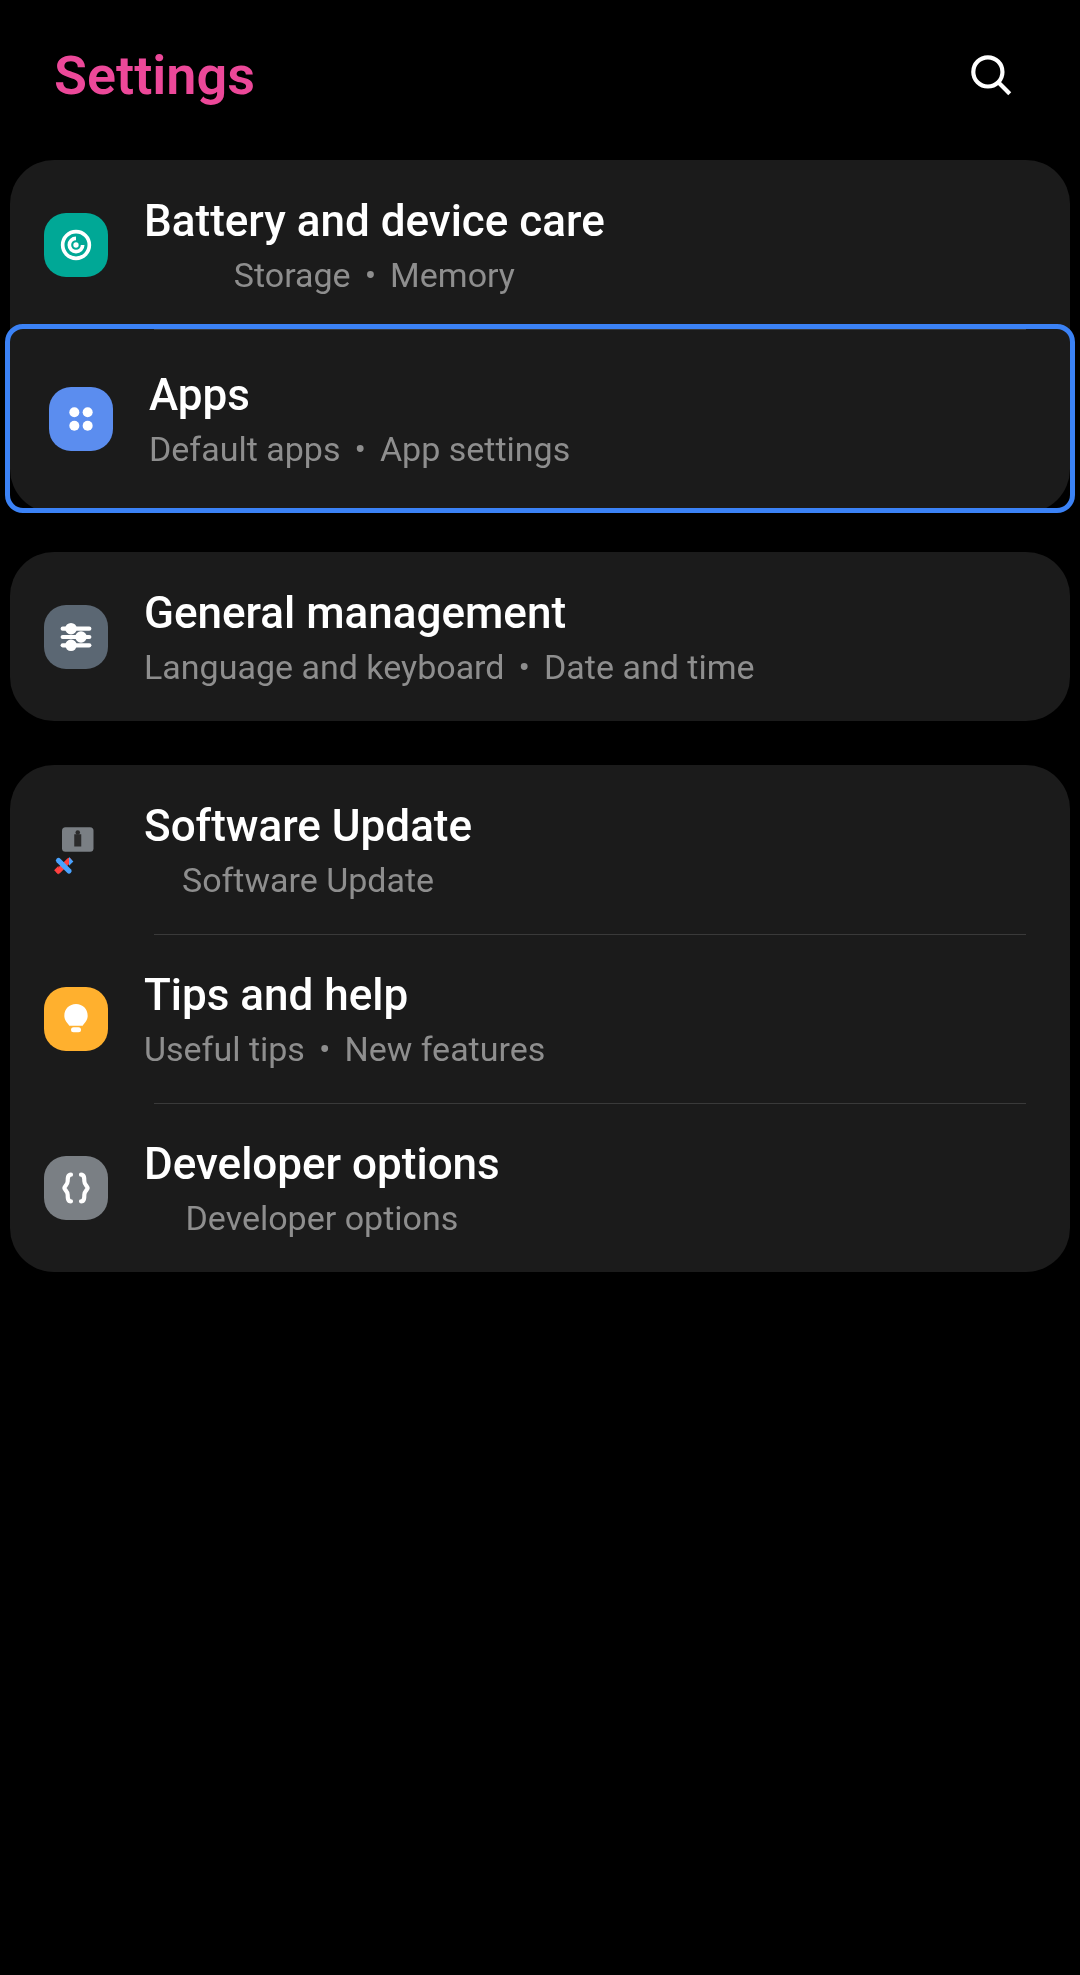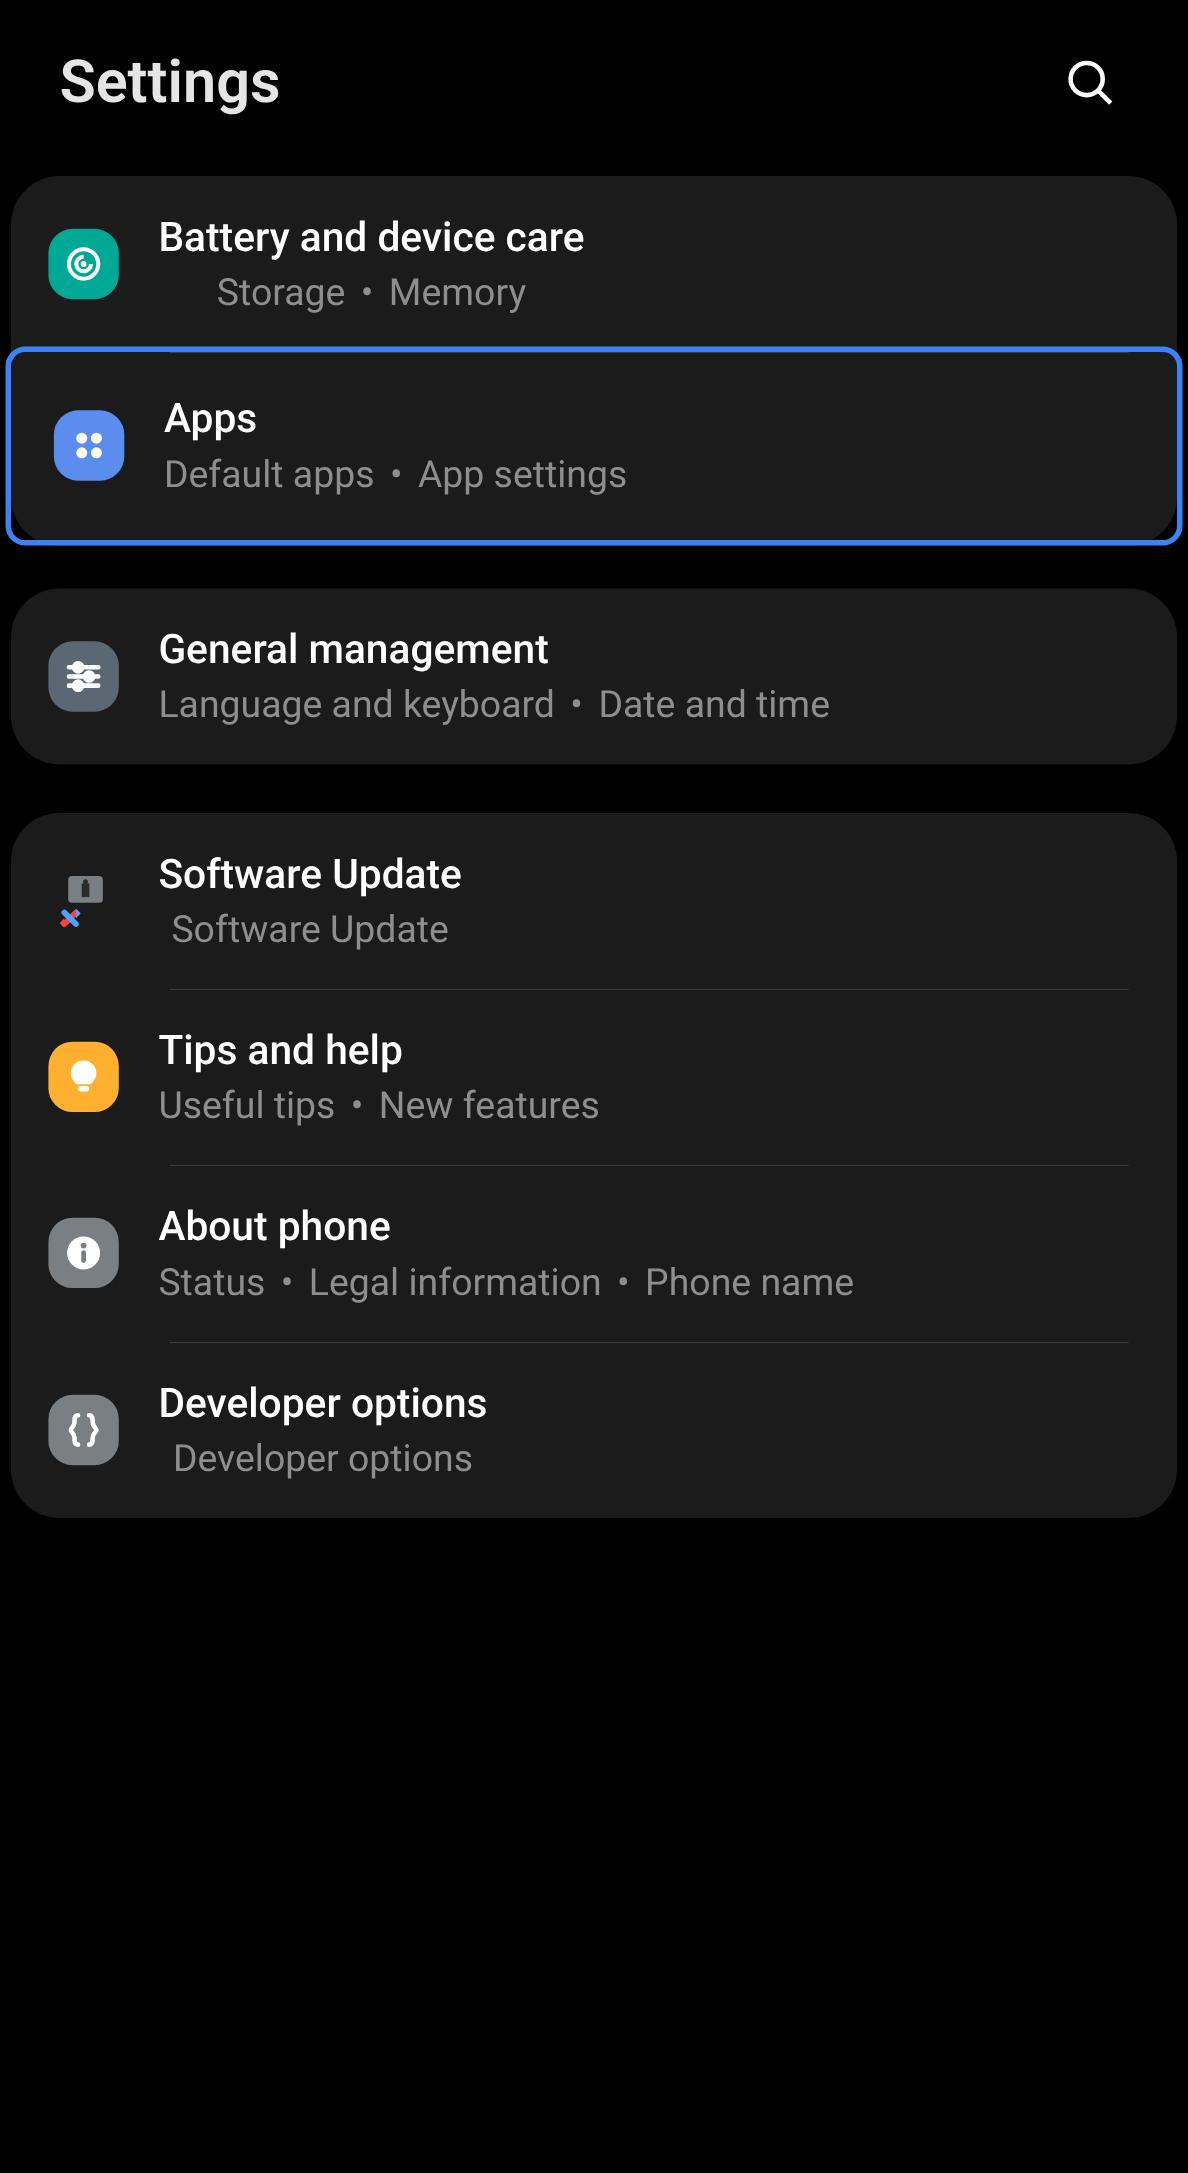--- a/index.html
+++ b/index.html
@@ -17,21 +17,21 @@
   }
   .header {
     display: flex;
     align-items: center;
     justify-content: space-between;
     padding: 40px 54px 50px 54px;
   }
   .header-title {
     font-size: 54px;
     font-weight: 600;
-    color: #e5e5e5;
+    color: #ec4899;
   }
   .search-btn {
     background: none;
     border: none;
     padding: 10px;
   }
   .search-btn svg { width: 50px; height: 50px; }
 
   .group {
     background: #1b1b1b;
@@ -73,21 +73,21 @@
   .ic-teal   { background: #00a896; }
   .ic-blue   { background: #5b8def; }
   .ic-slate  { background: #5b6773; }
   .ic-green  { background: #1ea54c; }
   .ic-none   { background: transparent; }
   .ic-orange { background: #ffb02e; }
   .ic-grey   { background: #7a7f84; }
 
   .text-col { display: flex; flex-direction: column; }
   .title {
-    font-size: 37px;
+    font-size: 44px;
     font-weight: 500;
     color: #fff;
     line-height: 1.25;
   }
   .subtitle {
     font-size: 34px;
     color: #8e8e8e;
     margin-top: 6px;
     text-align: center;
   }
@@ -206,35 +206,20 @@
         </svg>
       </div>
       <div class="text-col">
         <div class="title">Tips and help</div>
         <div class="subtitle">
           <span>Useful tips</span><span class="sep">•</span><span>New features</span>
         </div>
       </div>
     </div>
 
-    <div class="item">
-      <div class="icon-wrap ic-grey">
-        <svg width="40" height="40" viewBox="0 0 24 24" fill="#fff">
-          <circle cx="12" cy="12" r="9" fill="#fff"></circle>
-          <circle cx="12" cy="8" r="1.6" fill="#7a7f84"></circle>
-          <rect x="10.7" y="10.5" width="2.6" height="7" rx="1.3" fill="#7a7f84"></rect>
-        </svg>
-      </div>
-      <div class="text-col">
-        <div class="title">About phone</div>
-        <div class="subtitle">
-          <span>Status</span><span class="sep">•</span><span>Legal information</span><span class="sep">•</span><span>Phone name</span>
-        </div>
-      </div>
-    </div>
 
     <div class="item">
       <div class="icon-wrap ic-grey">
         <svg width="40" height="40" viewBox="0 0 24 24" fill="none" stroke="#fff" stroke-width="2.5" stroke-linecap="round" stroke-linejoin="round">
           <path d="M9 4 C7 4 7 6 7 8 C7 10 5 11 5 12 C5 13 7 14 7 16 C7 18 7 20 9 20"></path>
           <path d="M15 4 C17 4 17 6 17 8 C17 10 19 11 19 12 C19 13 17 14 17 16 C17 18 17 20 15 20"></path>
         </svg>
       </div>
       <div class="text-col">
         <div class="title">Developer options</div>

